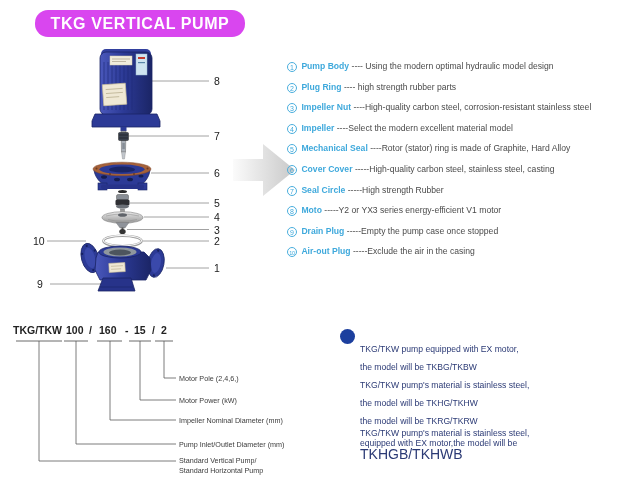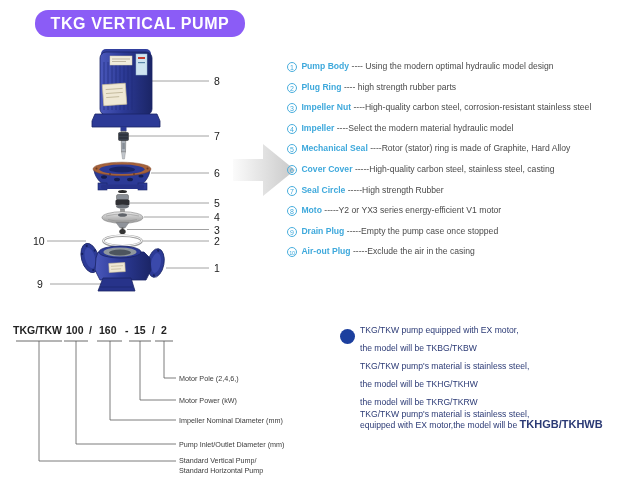--- a/index.html
+++ b/index.html
@@ -1,20 +1,20 @@
 <!DOCTYPE html>
 <html><head>
 <meta charset="utf-8">
 <style>
   html,body{margin:0;padding:0;background:#ffffff;}
   #page{position:relative;width:617px;height:500px;background:#ffffff;overflow:hidden;
         font-family:"Liberation Sans",sans-serif;}
 
   
-  .banner{position:absolute;left:35px;top:10px;width:210px;height:27px;background:#8b5cf6;
+  .banner{position:absolute;left:35px;top:10px;width:210px;height:27px;background:#d946ef;
           border-radius:13px;display:flex;align-items:center;justify-content:center;}
   .banner span{color:#ffffff;font-weight:bold;font-size:16px;letter-spacing:.6px;}
 
   
   .diagram-svg{position:absolute;left:25px;top:40px;width:285px;height:270px;}
   .nomenclature-svg{position:absolute;left:0px;top:315px;width:300px;height:185px;}
 
   
   .parts-list{position:absolute;left:287px;top:61px;width:328px;margin:0;padding:0;list-style:none;
               display:flex;flex-direction:column;gap:9.6px;}
@@ -22,25 +22,25 @@
   .pnum{display:inline-block;width:10px;height:10px;border:1px solid #49aedd;border-radius:50%;
         color:#3fa9dc;font-size:7px;line-height:10px;text-align:center;margin-right:2px;
         box-sizing:border-box;vertical-align:-1px;}
   .parts-list li:nth-child(10) .pnum{font-size:5.5px;letter-spacing:-.3px;}
   .pname{color:#3fa9dc;font-weight:bold;}
   .pdesc{color:#4a4a4a;text-align:right;}
 
   
   .note-bullet{position:absolute;left:340px;top:329px;width:15px;height:15px;border-radius:50%;
                background:#1c3f9e;}
-  .notes{position:absolute;left:360px;top:325px;width:250px;color:#2b3a75;}
+  .notes{position:absolute;left:360px;top:344px;width:250px;color:#2b3a75;}
   .notes p{margin:0 0 7.5px 0;font-size:8.6px;line-height:10.5px;}
   .notes p.tight{margin-bottom:0;}
   .notes p.gap6{margin-bottom:1px;}
-  .notes .bigmodel{font-weight:bold;font-size:11px;}
+  .notes .bigmodel{font-weight:normal;font-size:14px;}
 
   text{font-family:"Liberation Sans",sans-serif;}
   .callout-num{font-size:10.5px;fill:#1a1a1a;}
   .code-token{font-size:10.5px;font-weight:bold;fill:#222222;}
   .code-label{font-size:7.2px;fill:#3a3a3a;}
 </style>
 </head>
 <body>
 
 <div id="page">
@@ -202,21 +202,21 @@
       <text class="callout-num" x="37" y="288">9</text>
     </g>
 
     <polygon points="233,159 263,159 263,144 295,170 263,196 263,181 233,181" fill="url(#arrowGrad)"></polygon>
   </svg>
 
   <ul class="parts-list">
     <li><span class="pnum">1</span> <span class="pname">Pump Body</span> <span class="pdesc">---- Using the modern optimal hydraulic model design</span></li>
     <li><span class="pnum">2</span> <span class="pname">Plug Ring</span> <span class="pdesc">---- high strength rubber parts</span></li>
     <li><span class="pnum">3</span> <span class="pname">Impeller Nut</span> <span class="pdesc">----High-quality carbon steel, corrosion-resistant stainless steel</span></li>
-    <li><span class="pnum">4</span> <span class="pname">Impeller</span> <span class="pdesc">----Select the modern material hydraulic model</span></li>
+    <li><span class="pnum">4</span> <span class="pname">Impeller</span> <span class="pdesc">----Select the modern excellent material model</span></li>
     <li><span class="pnum">5</span> <span class="pname">Mechanical Seal</span> <span class="pdesc">----Rotor (stator) ring is made of Graphite, Hard Alloy</span></li>
     <li><span class="pnum">6</span> <span class="pname">Cover Cover</span> <span class="pdesc">-----High-quality carbon steel, stainless steel, casting</span></li>
     <li><span class="pnum">7</span> <span class="pname">Seal Circle</span> <span class="pdesc">-----High strength Rubber</span></li>
     <li><span class="pnum">8</span> <span class="pname">Moto</span> <span class="pdesc">-----Y2 or YX3 series energy-efficient V1 motor</span></li>
     <li><span class="pnum">9</span> <span class="pname">Drain Plug</span> <span class="pdesc">-----Empty the pump case once stopped</span></li>
     <li><span class="pnum">10</span> <span class="pname">Air-out Plug</span> <span class="pdesc">-----Exclude the air in the casing</span></li>
   </ul>
 
   <svg class="nomenclature-svg" viewBox="0 315 300 185">
     <g>

